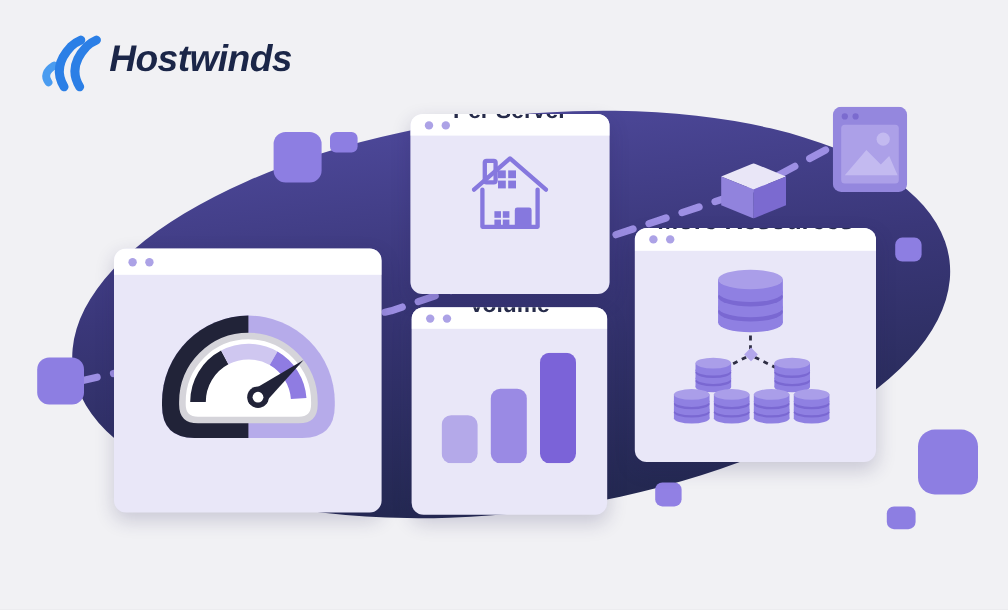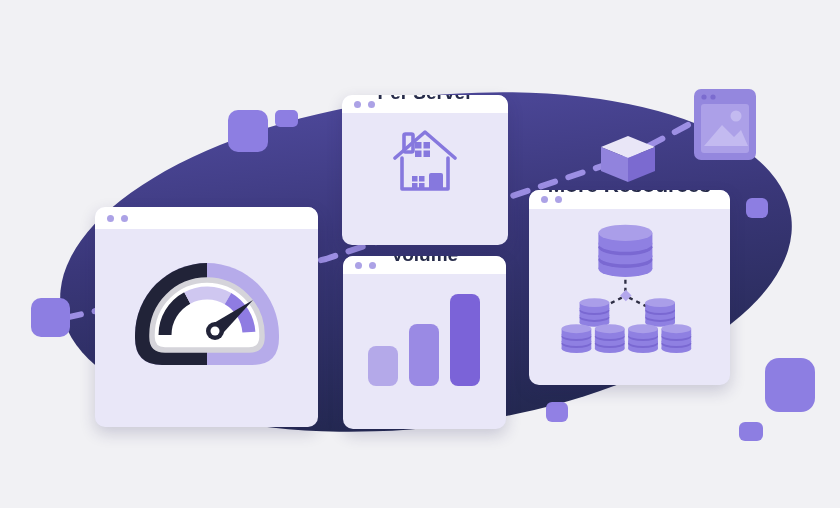--- a/index.html
+++ b/index.html
@@ -203,14 +203,24 @@
         <use href="#dbstack" transform="translate(117,84) scale(0.55)"></use>
         <use href="#dbstack" transform="translate(24,113) scale(0.55)"></use>
         <use href="#dbstack" transform="translate(61,113) scale(0.55)"></use>
         <use href="#dbstack" transform="translate(98,113) scale(0.55)"></use>
         <use href="#dbstack" transform="translate(135,113) scale(0.55)"></use>
       </svg>
       <div class="card-label">More Resources</div>
     </div>
   </div>
 
+  <div class="logo">
+    <svg width="52" height="52" viewBox="0 0 56 56">
+      <g fill="none" stroke-linecap="round">
+        <path d="M8,47 Q2,39 13,32" stroke="#4a9cf0" stroke-width="7"></path>
+        <path d="M22,51 Q11,33 28,15 Q32,11 37,9" stroke="#2b7fe6" stroke-width="8"></path>
+        <path d="M36,51 Q25,33 42,15 Q46,11 51,9" stroke="#2b7fe6" stroke-width="8"></path>
+      </g>
+    </svg>
+    <span class="brand">Hostwinds</span>
+  </div>
 
 </div>
 
 </body></html>

